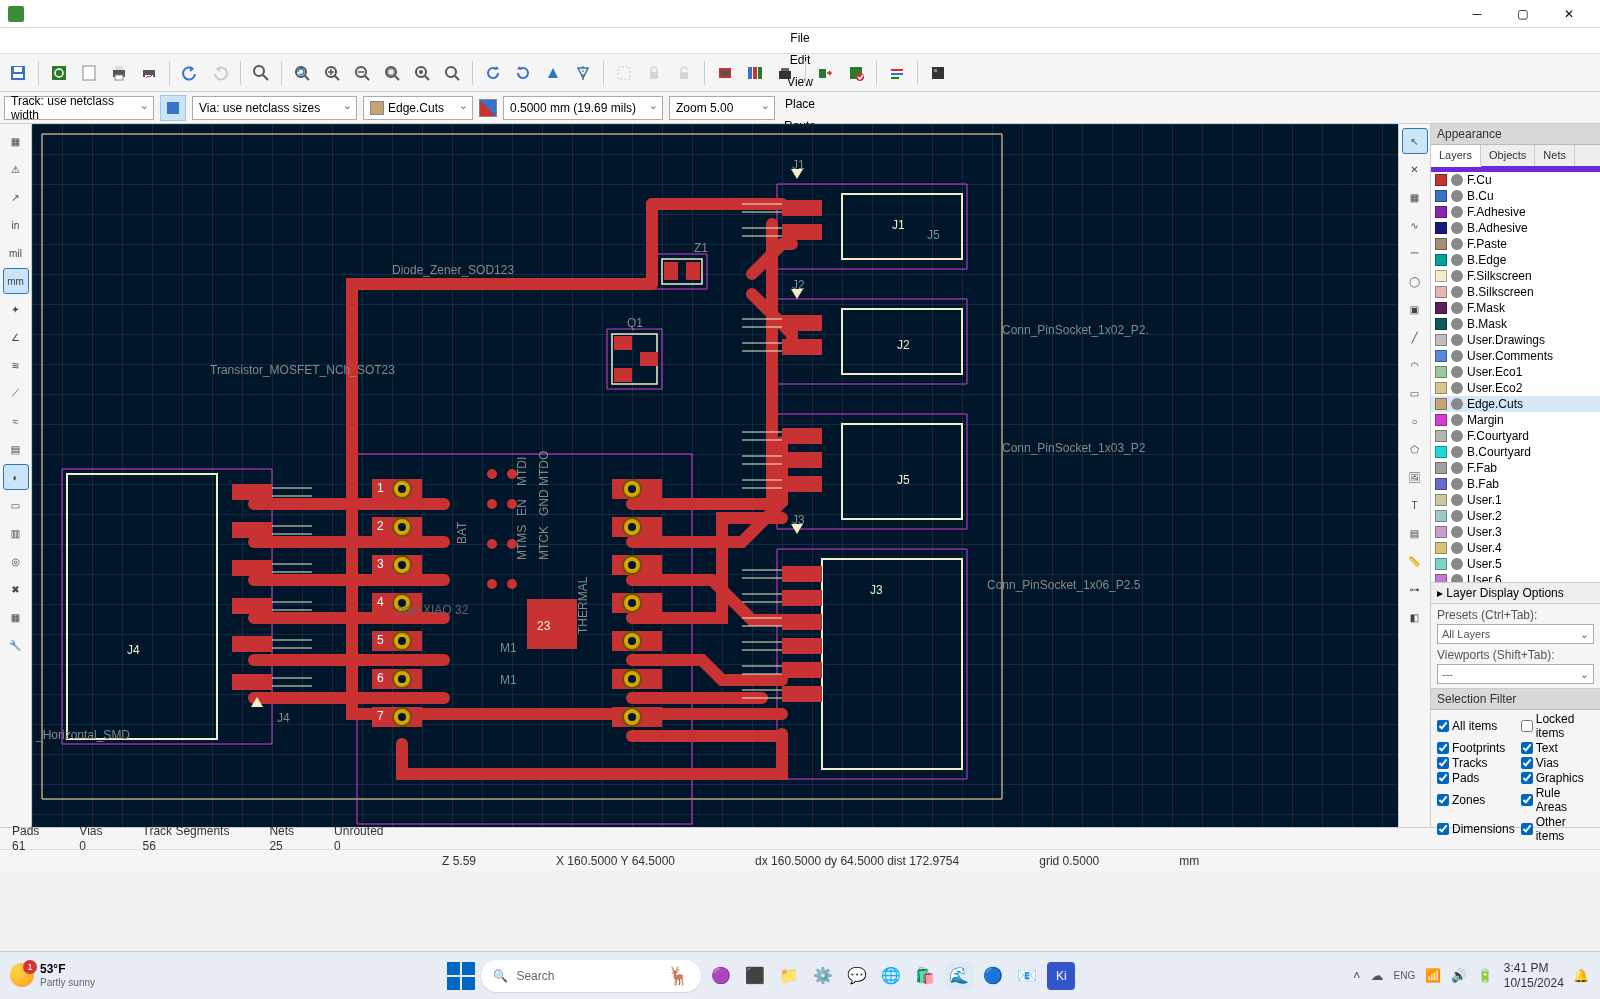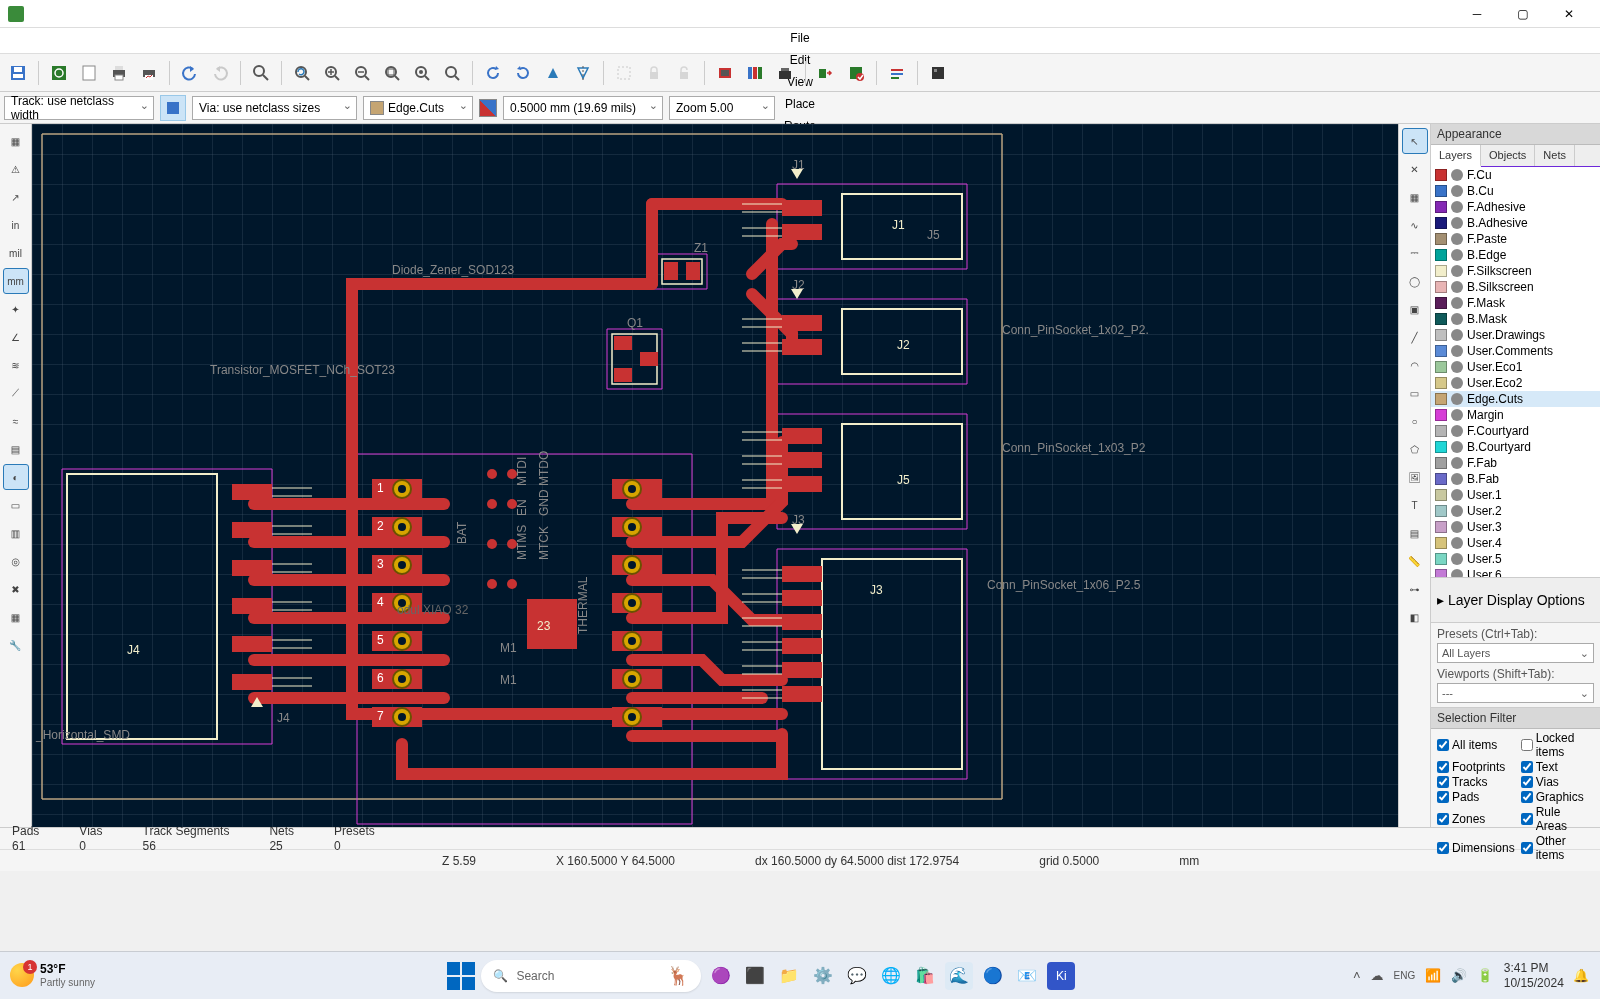--- a/index.html
+++ b/index.html
@@ -27,29 +27,29 @@
 .canvas { flex:1; background:#00172b; position:relative; overflow:hidden; }
 .canvas-grid { position:absolute; inset:0;
   background-image: repeating-linear-gradient(to right, rgba(80,100,120,.25) 0, rgba(80,100,120,.25) 1px, transparent 1px, transparent 30px),
                     repeating-linear-gradient(to bottom, rgba(80,100,120,.25) 0, rgba(80,100,120,.25) 1px, transparent 1px, transparent 30px);
 }
 .pcb { position:absolute; inset:0; }
 .pcb line,.pcb rect,.pcb circle,.pcb text,.pcb path { vector-effect:non-scaling-stroke; }
 .rtoolbar { width:32px; background:#f5f5f5; display:flex; flex-direction:column; align-items:center; padding-top:4px; gap:2px; border-left:1px solid #ccc; }
 .rightpanel { width:170px; background:#f5f5f5; display:flex; flex-direction:column; border-left:1px solid #ccc; }
 .panel-hdr { background:#d8d8d8; padding:3px 6px; font-weight:400; color:#333; border-bottom:1px solid #bbb; }
-.tabs { display:flex; border-bottom:1px solid #6d28d9; background:#eee; }
+.tabs { display:flex; border-bottom:6px solid #6d28d9; background:#eee; }
 .tab { padding:4px 8px; font-size:11px; color:#333; border-right:1px solid #ccc; }
 .tab.active { background:#fff; border-bottom:2px solid #fff; margin-bottom:-1px; }
 .layerlist { flex:0 0 auto; overflow-y:auto; background:#fff; max-height:410px; }
 .layerrow { display:flex; align-items:center; padding:1px 4px; gap:4px; font-size:11px; }
 .layerrow.sel { background:#d6e9f8; }
 .lswatch { width:12px; height:12px; border:1px solid rgba(0,0,0,.3); flex:none; }
 .lvis { width:12px; height:12px; border-radius:50%; background:#888; flex:none; }
-.layer-disp { padding:14px 6px; background:#eee; border-top:1px solid #ccc; font-size:14px; }
+.layer-disp { padding:3px 6px; background:#eee; border-top:1px solid #ccc; font-size:12px; }
 .layer-disp::before { content:"▸ "; }
 .presets { padding:4px 6px; border-top:1px solid #ccc; font-size:10px; color:#555; }
 .preset-dd { width:100%; height:20px; background:#fff; border:1px solid #aaa; margin-top:2px; padding:0 4px; font-size:11px; display:flex; align-items:center; position:relative; }
 .preset-dd::after { content:"⌄"; position:absolute; right:4px; color:#666; }
 .selfilter { border-top:1px solid #ccc; }
 .sf-grid { display:grid; grid-template-columns:1fr 1fr; padding:2px 6px; gap:1px 6px; }
 .sf-item { display:flex; align-items:center; gap:3px; font-size:11px; }
 .sf-item input { width:12px; height:12px; accent-color:#0067c0; }
 .statusbar { height:22px; background:#f5f5f5; display:flex; align-items:center; padding:0 12px; border-top:1px solid #ccc; font-size:11px; color:#333; }
 .status-col { display:flex; flex-direction:column; margin-right:40px; line-height:1.2; }
@@ -772,21 +772,21 @@
     </div>
   <div class="status-col">
       <span>Track Segments</span>
       <span>56</span>
     </div>
   <div class="status-col">
       <span>Nets</span>
       <span>25</span>
     </div>
   <div class="status-col">
-      <span>Presets</span>
+      <span>Unrouted</span>
       <span>0</span>
     </div>
 </div>
 
 <div class="statusbar2">
   <span style="margin-left:430px">Z 5.59</span>
   <span>X 160.5000  Y 64.5000</span>
   <span>dx 160.5000  dy 64.5000  dist 172.9754</span>
   <span>grid 0.5000</span>
   <span>mm</span>

